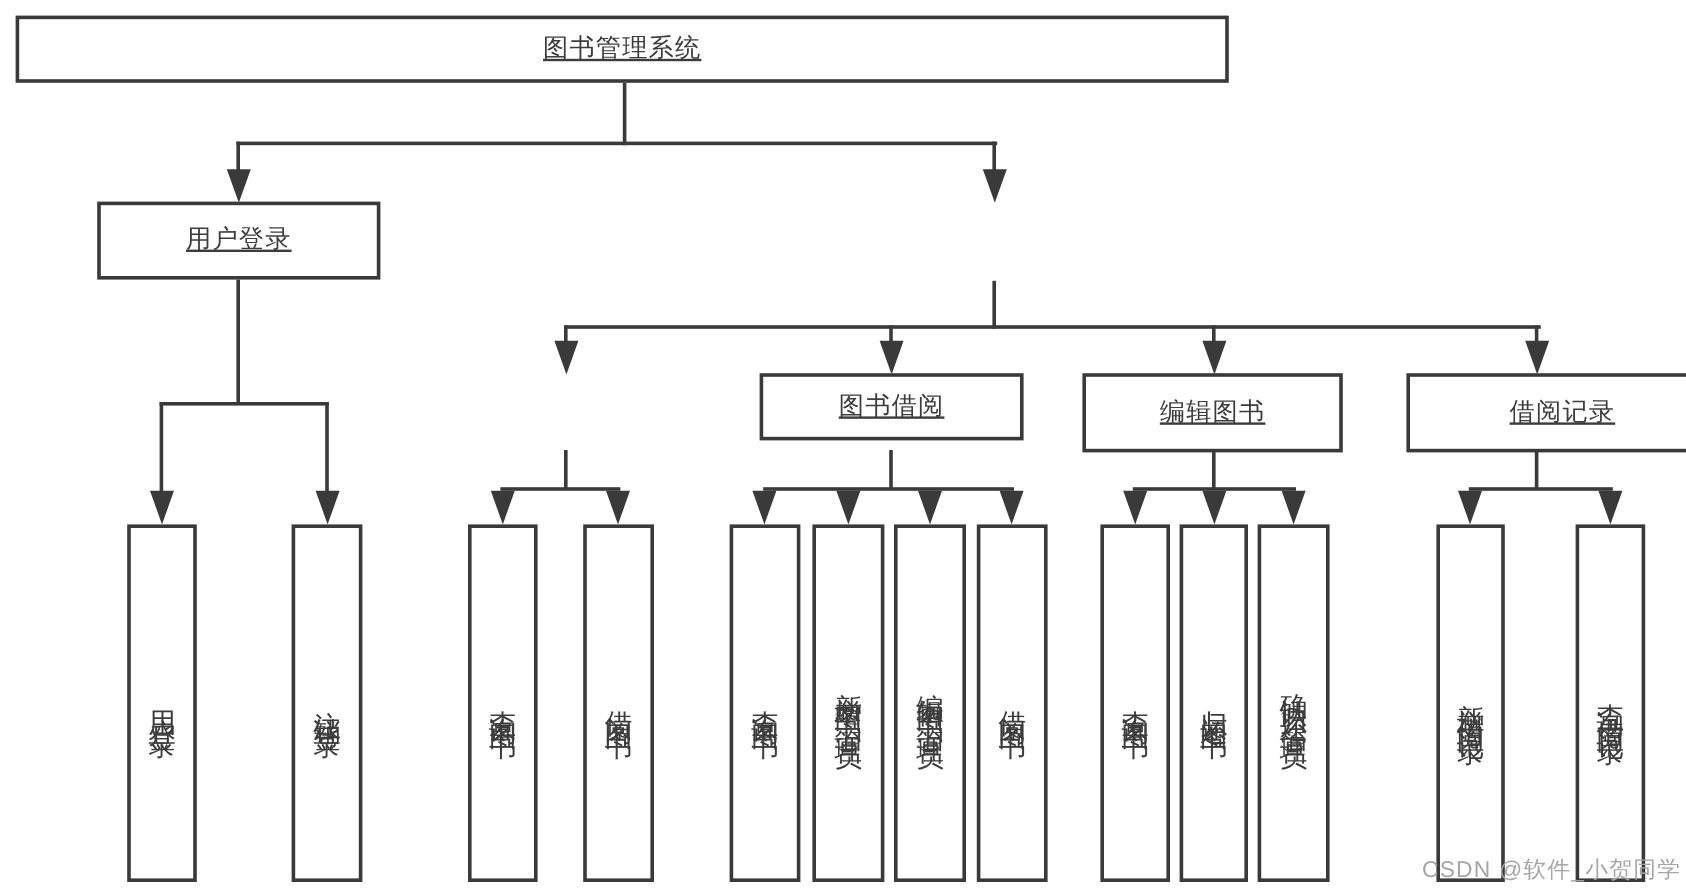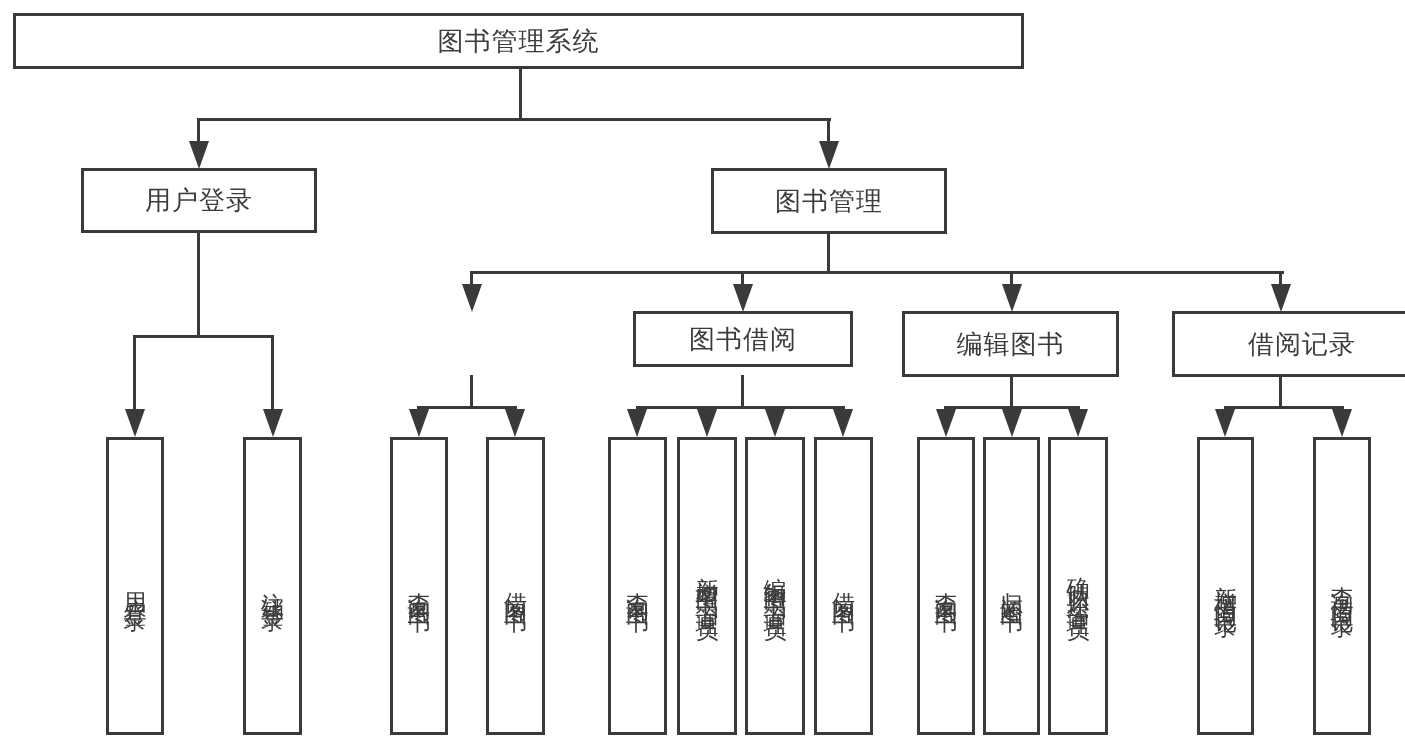--- a/index.html
+++ b/index.html
@@ -12,21 +12,21 @@
   .canvas{
     position:relative;width:1405px;height:747px;background:var(--bg);
     font-family:"Liberation Sans","DejaVu Sans",sans-serif;overflow:hidden;
   }
   .node,.vnode{
     position:absolute;box-sizing:border-box;background:#fff;
     border:3px solid var(--line);color:var(--text);
     display:flex;align-items:center;justify-content:center;
     line-height:1.25;
   }
-  .node{font-size:26px;letter-spacing:1px;}
+  .node{font-size:21px;letter-spacing:1px;text-decoration:underline;}
   .vnode{
     font-size:23px;
     writing-mode:vertical-rl;
     letter-spacing:6px;
     line-height:1;
     text-align:center;
   }
   .hline,.vline{position:absolute;background:var(--line);}
   .hline{height:3px;}
   .vline{width:3px;}
@@ -50,21 +50,20 @@
   <div class="node" style="left:13px;top:13px;width:1011px;height:56px;">图书管理系统</div>
 
   <div class="vline" style="left:519px;top:69px;height:52px;"></div>
   <div class="hline" style="left:197px;top:118px;width:634px;"></div>
   <div class="vline" style="left:197px;top:118px;height:28px;"></div>
   <div class="arrow" style="left:189px;top:141px;"></div>
   <div class="vline" style="left:827px;top:118px;height:28px;"></div>
   <div class="arrow" style="left:819px;top:141px;"></div>
 
   <div class="node" style="left:81px;top:168px;width:236px;height:65px;">用户登录</div>
-  <div class="node" style="left:711px;top:168px;width:236px;height:66px;">图书管理</div>
 
   <div class="vline" style="left:197px;top:233px;height:102px;"></div>
   <div class="hline" style="left:133px;top:335px;width:141px;"></div>
   <div class="vline" style="left:133px;top:335px;height:77px;"></div>
   <div class="arrow" style="left:125px;top:409px;"></div>
   <div class="vline" style="left:271px;top:335px;height:77px;"></div>
   <div class="arrow" style="left:263px;top:409px;"></div>
 
   <div class="vline" style="left:827px;top:234px;height:40px;"></div>
   <div class="hline" style="left:471px;top:271px;width:813px;"></div>
@@ -115,14 +114,15 @@
   <div class="vnode" style="left:745px;top:437px;width:60px;height:298px;">编辑图书（管理员）</div>
   <div class="vnode" style="left:814px;top:437px;width:59px;height:298px;">借阅图书</div>
 
   <div class="vnode" style="left:917px;top:437px;width:58px;height:298px;">查询图书</div>
   <div class="vnode" style="left:983px;top:437px;width:57px;height:298px;">归还图书</div>
   <div class="vnode" style="left:1048px;top:437px;width:60px;height:298px;">确认归还（管理员）</div>
 
   <div class="vnode" style="left:1197px;top:437px;width:57px;height:298px;">新增借阅记录</div>
   <div class="vnode" style="left:1313px;top:437px;width:58px;height:298px;">查询借阅记录</div>
 
+  <div class="watermark">CSDN @软件_小贺同学</div>
 
 </div>
 
 </body></html>

